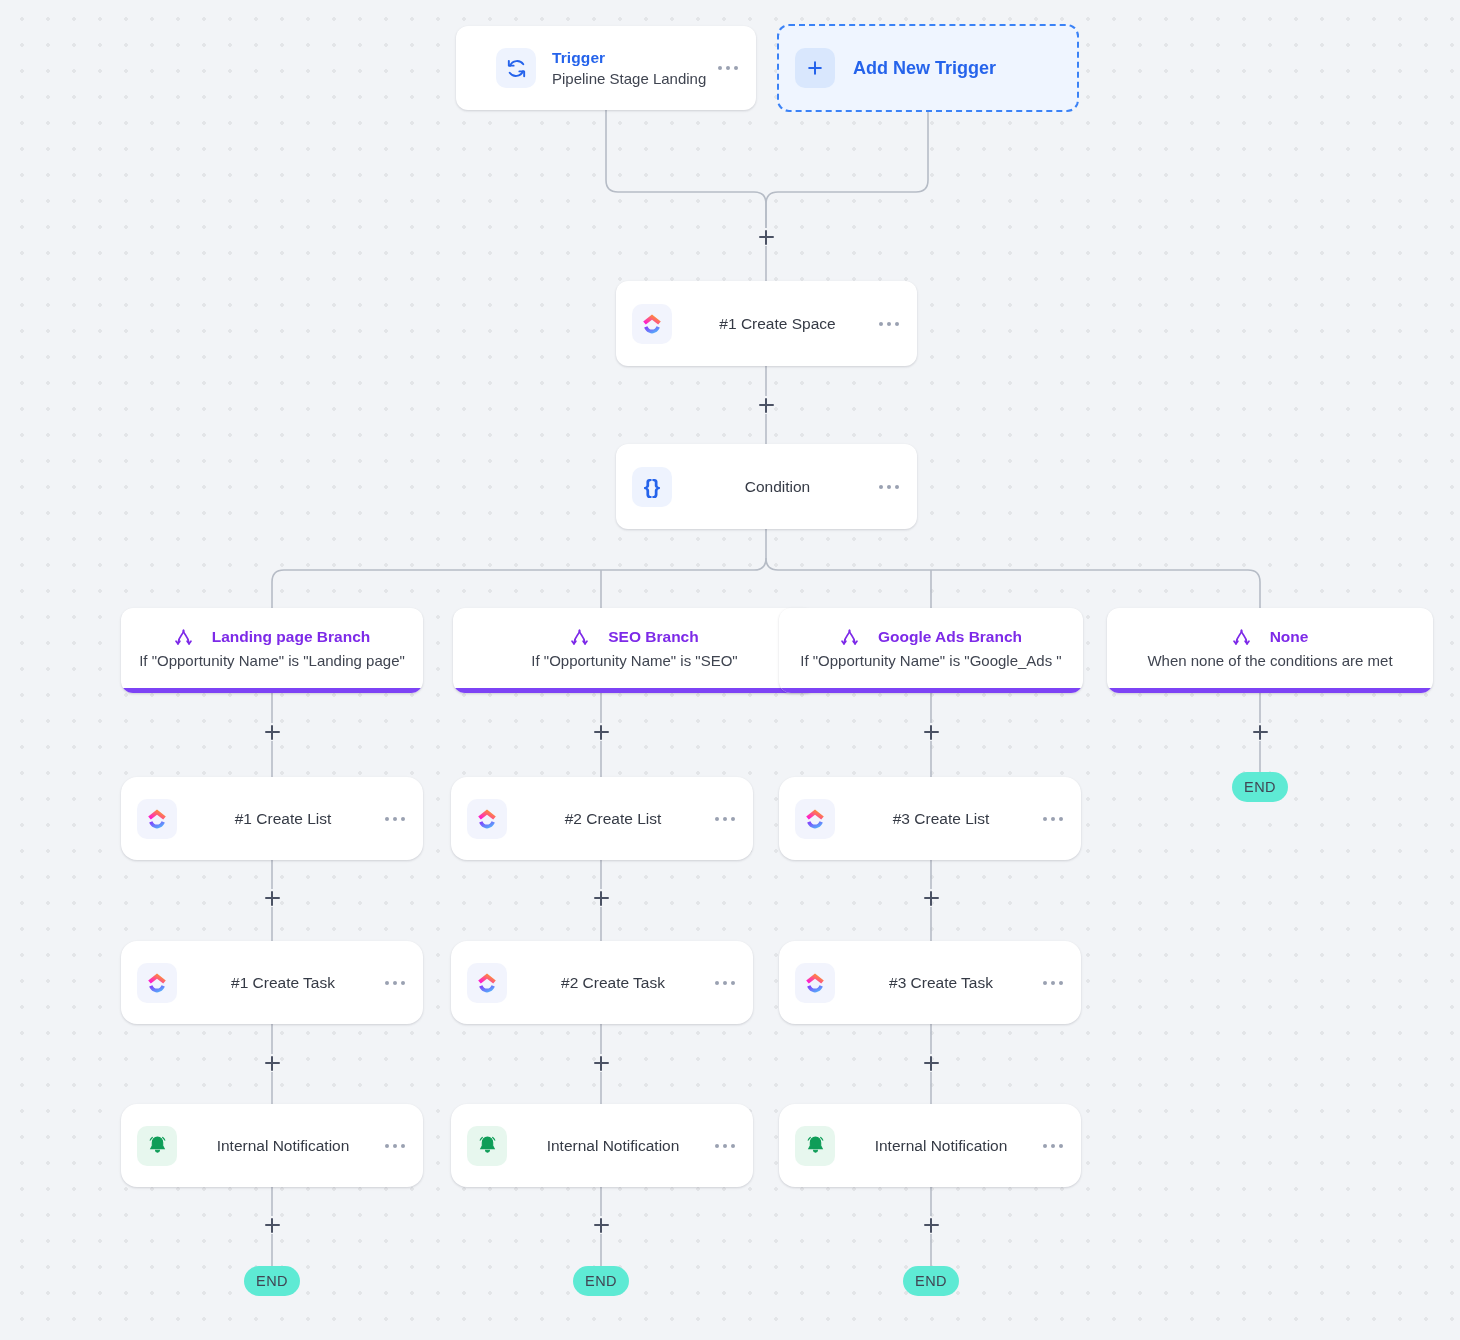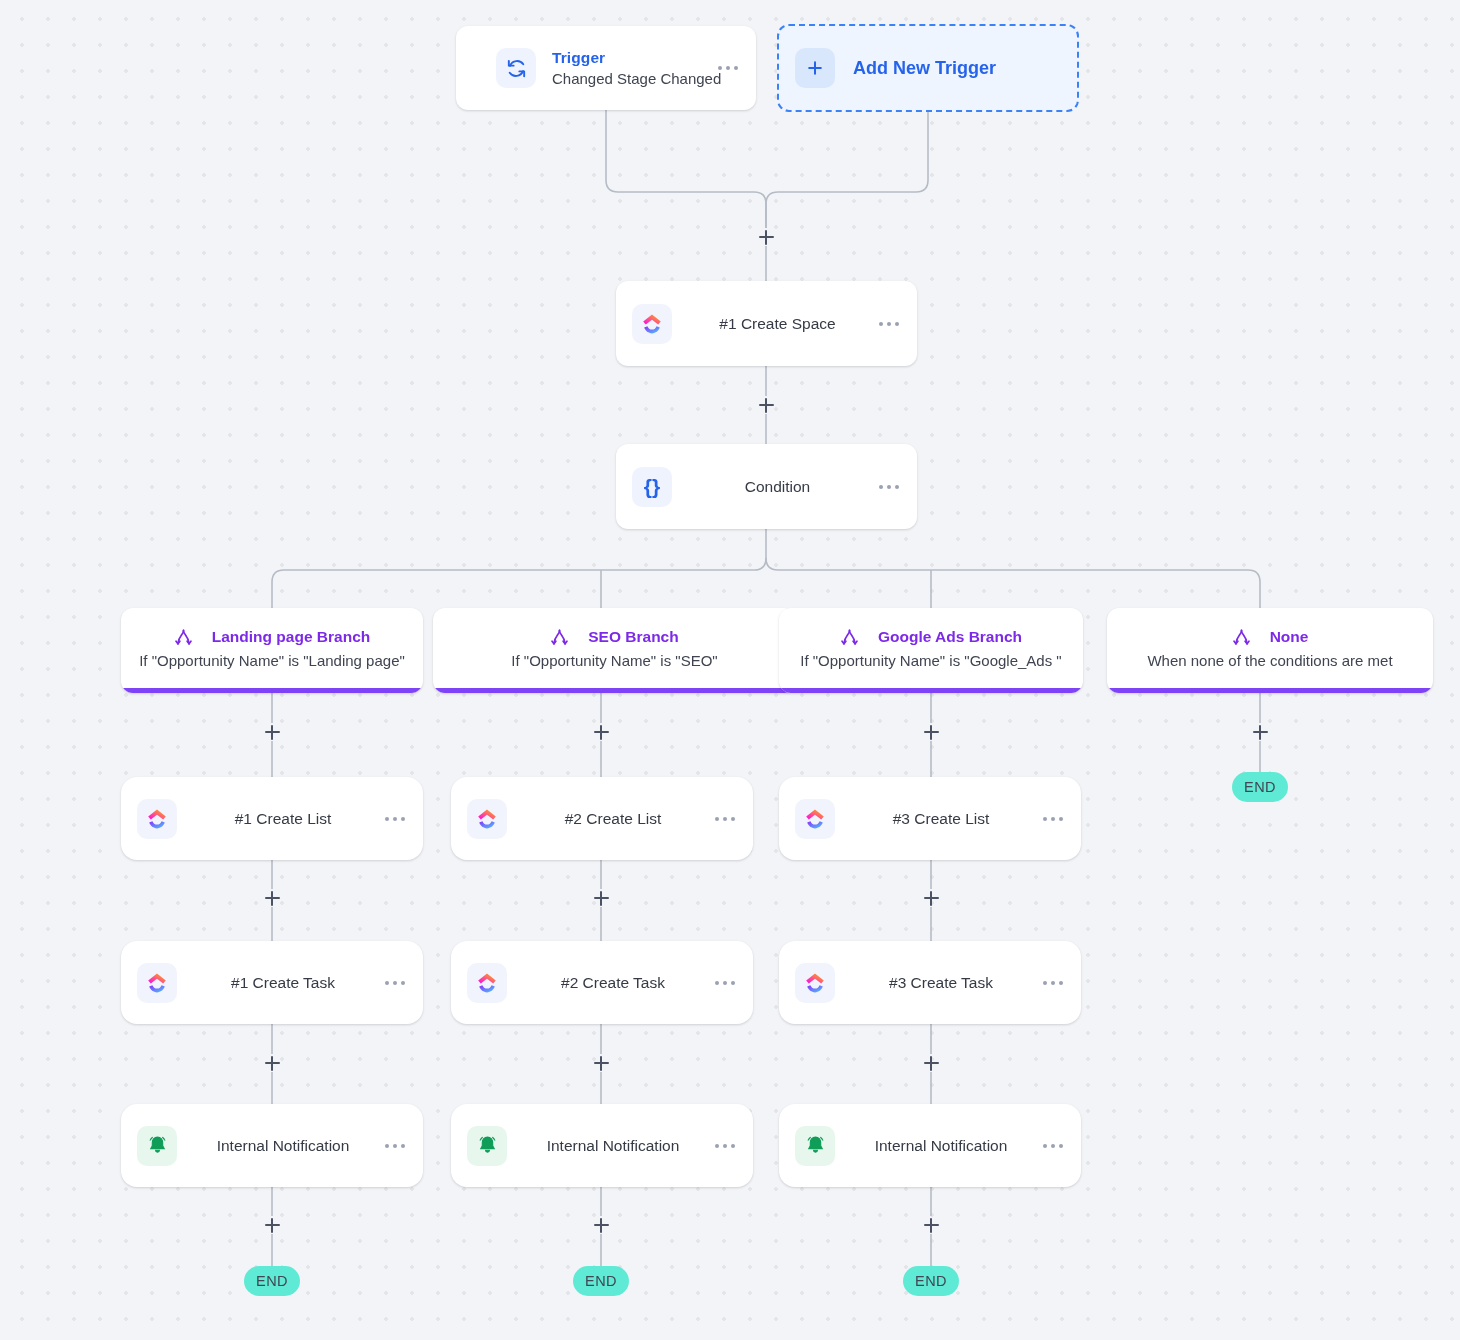--- a/index.html
+++ b/index.html
@@ -95,21 +95,21 @@
     display: flex; align-items: center; gap: 19px;
   }
   .branch .bname {
     font-size: 15.5px; font-weight: 700; color: #7d2ae8; white-space: nowrap;
   }
   .branch .bdesc {
     font-size: 15px; color: #3f4450; margin-top: 5px; white-space: nowrap;
   }
 
   #branch-0 { left: 121px;  width: 302px; }
-  #branch-1 { left: 433px;  width: 363px; }
+  #branch-1 { left: 453px;  width: 363px; }
   #branch-2 { left: 779px;  width: 304px; }
   #branch-3 { left: 1107px; width: 326px; }
 
   
   .step { width: 302px; height: 83px; border-radius: 16px; }
   .col0 { left: 121px; }
   .col1 { left: 451px; }
   .col2 { left: 779px; }
   .row-list  { top: 777px; }
   .row-task  { top: 941px; }
@@ -193,21 +193,21 @@
     <span class="ico blue">
       <svg width="23" height="23" viewBox="0 0 24 24" fill="none" stroke="#2563eb" stroke-width="2" stroke-linecap="round" stroke-linejoin="round">
         <polyline points="4,4 4,9 9,9"></polyline>
         <polyline points="20,20 20,15 15,15"></polyline>
         <path d="M5.2,9.2A8,8 0 0 1 19.1,7.6"></path>
         <path d="M18.8,14.8A8,8 0 0 1 4.9,16.4"></path>
       </svg>
     </span>
     <span class="txt">
       <span class="lbl-title" style="display:block">Trigger</span>
-      <span class="lbl-sub" style="display:block">Changed Stage Changed</span>
+      <span class="lbl-sub" style="display:block">Pipeline Stage Landing</span>
     </span>
     <span class="dots">
         <i></i>
         <i></i>
         <i></i>
       </span>
   </div>
 
   <div id="add-trigger-card">
     <span class="plusbox">

